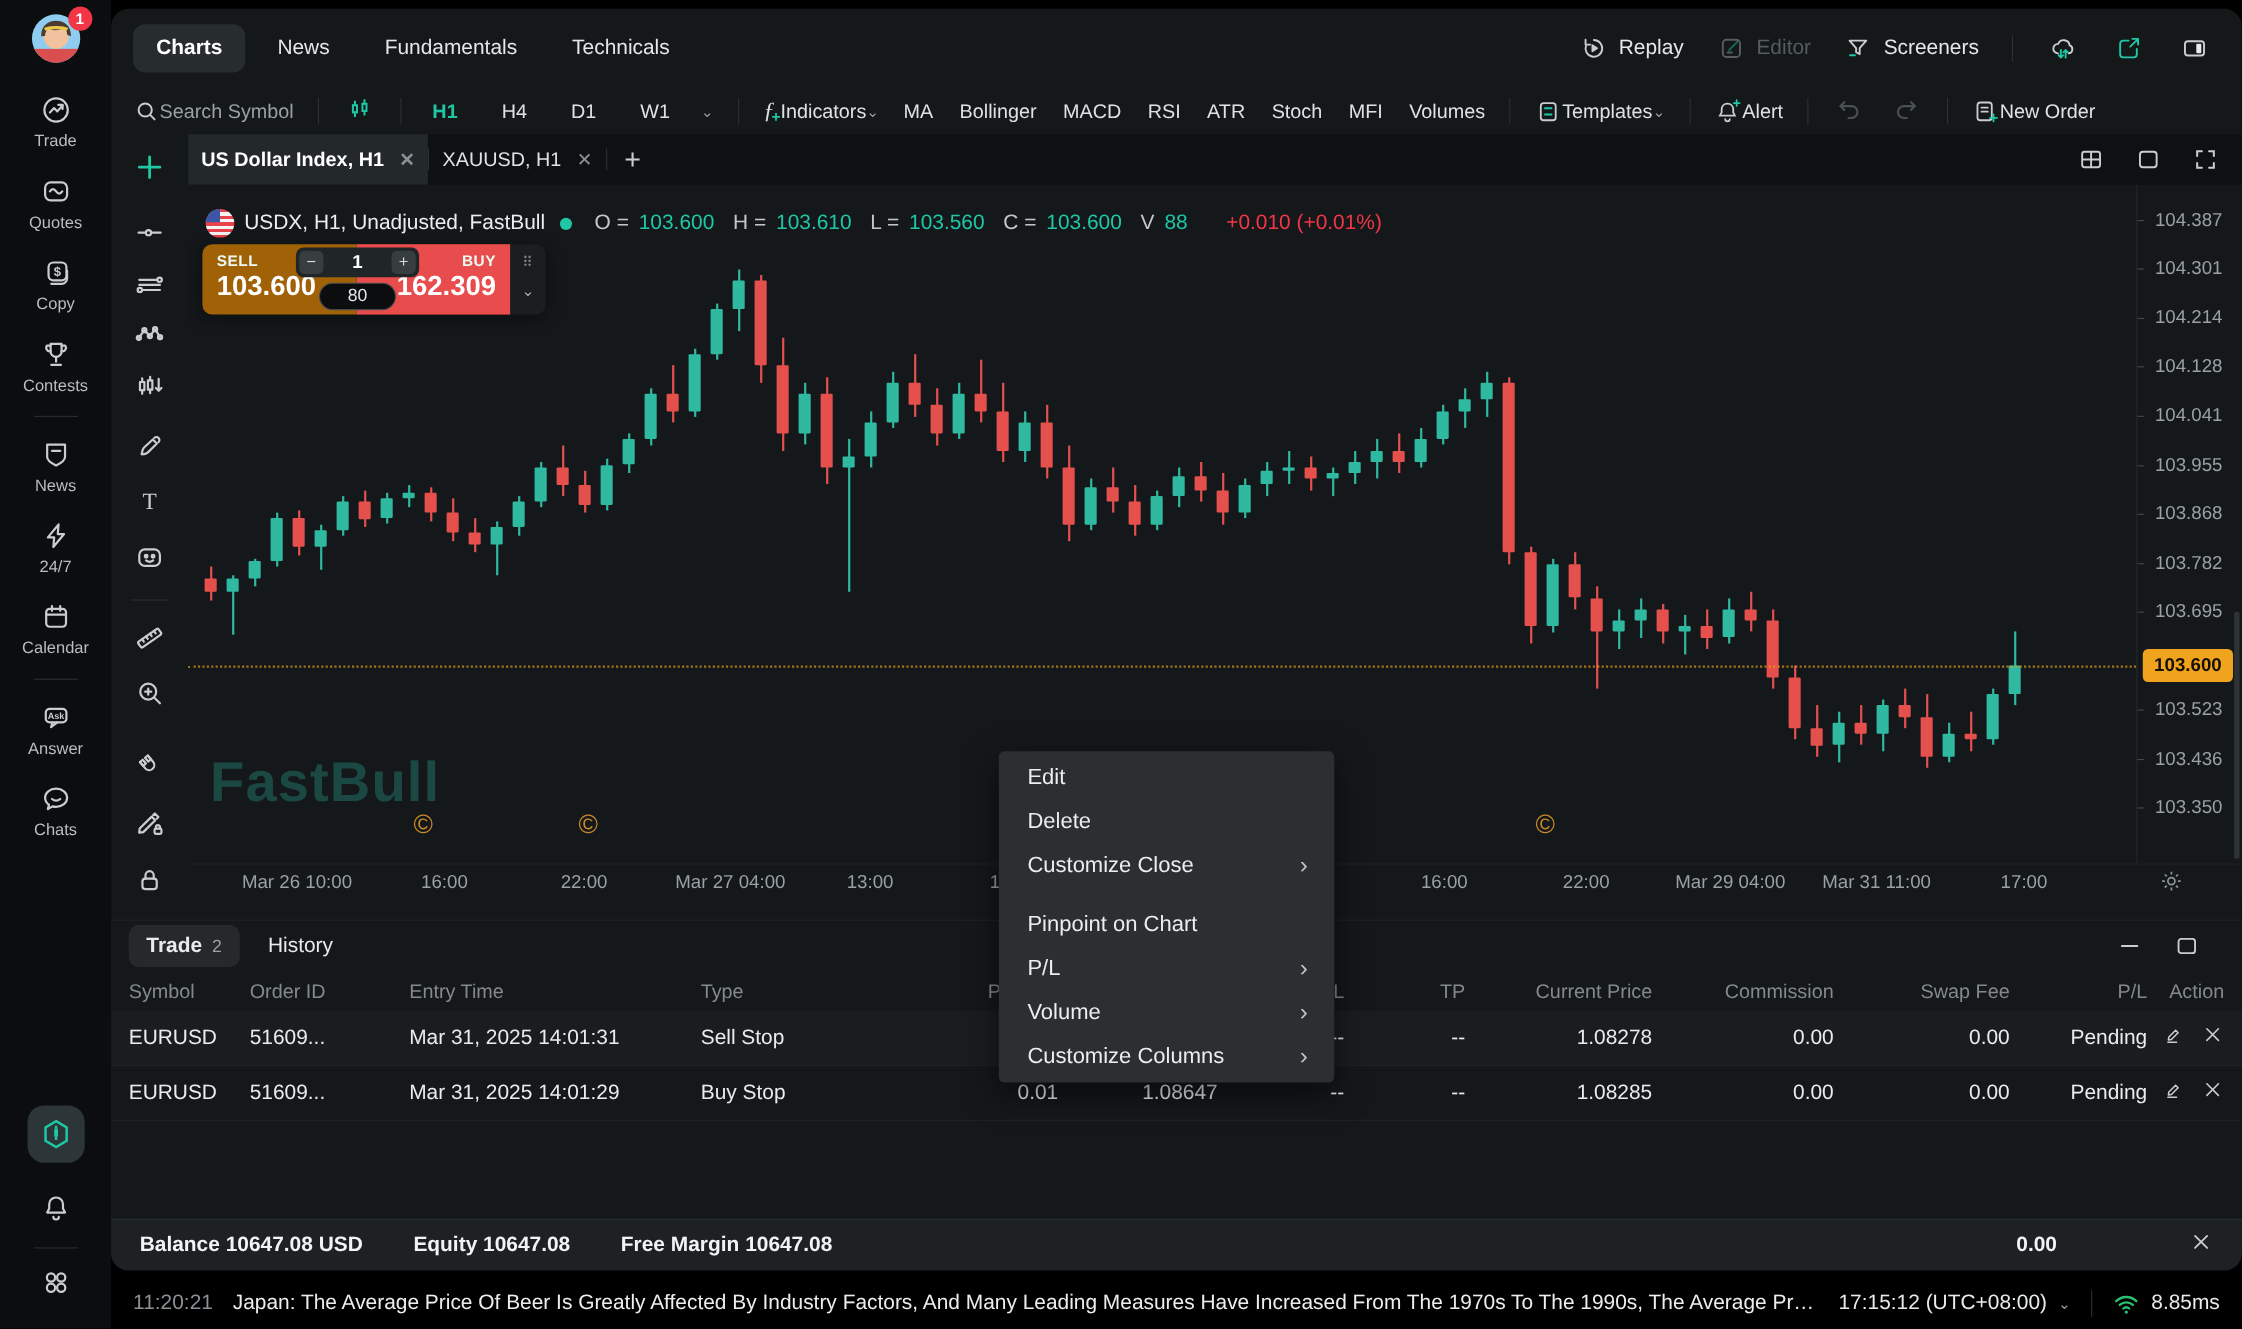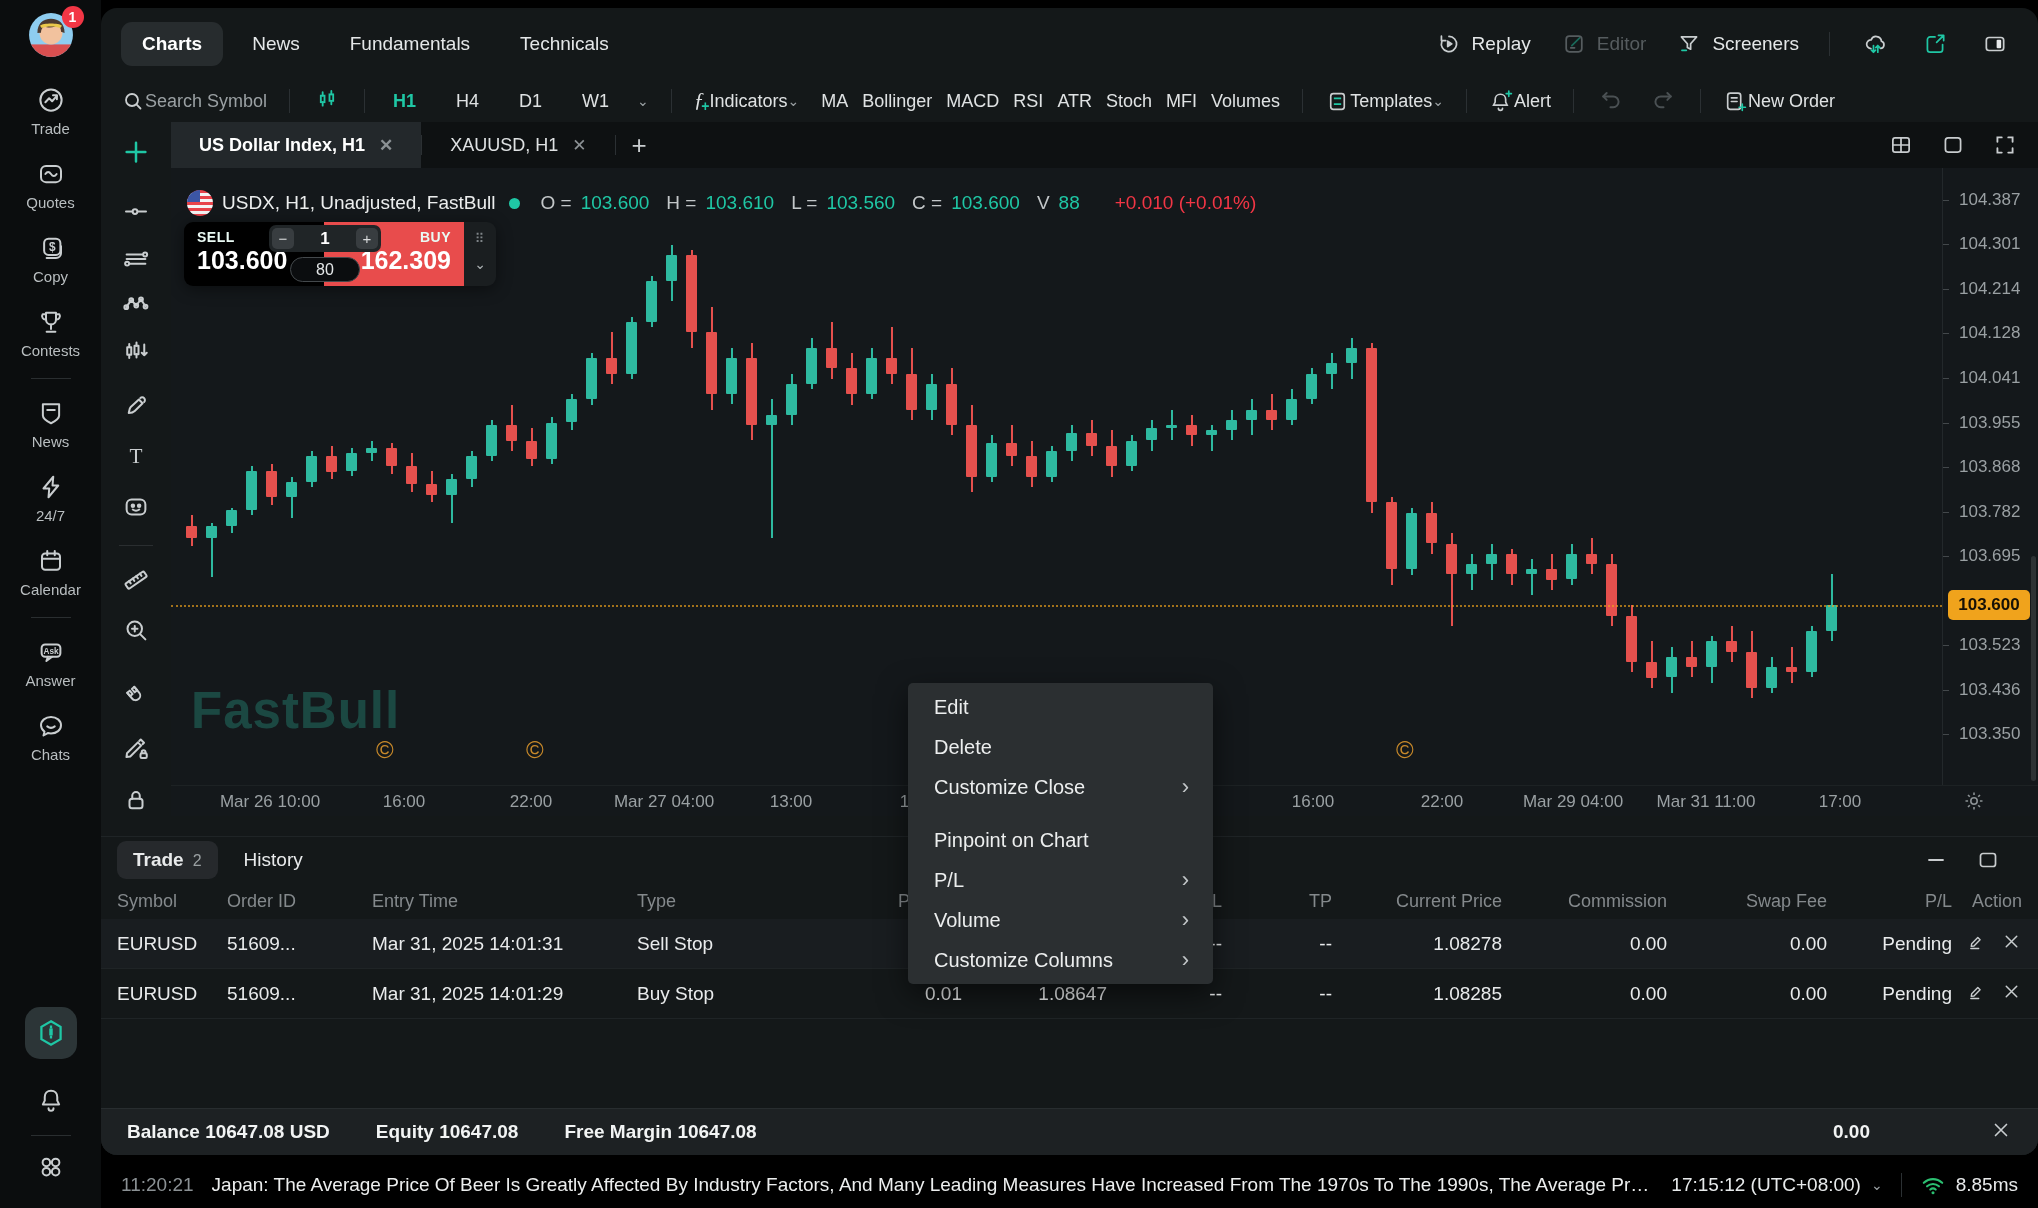--- a/index.html
+++ b/index.html
@@ -37,37 +37,37 @@
   .icon-btn { background:none; border:none; cursor:pointer; padding:2px; }
   .vdiv { width:1px; height:24px; background:#2b3033; display:inline-block; flex:none; }
 
   #toolbar-row { height:42px; display:flex; align-items:center; gap:22px; padding:0 24px 0 20px; font-size:18px; }
   .tb-group { display:flex; align-items:center; cursor:pointer; }
   .tb-text { color:#dfe2e3; }
   .dim-text { color:#9aa0a3; }
   .tf { color:#dfe2e3; cursor:pointer; padding:4px 6px; font-size:18px; background:none; border:none; font-family:inherit; }
   .tf.active { color:#1fc7a5; font-weight:bold; }
   #timeframes { display:flex; align-items:center; gap:28px; }
-  #quick-indicators { display:flex; align-items:flex-start; gap:14px; }
+  #quick-indicators { display:flex; align-items:flex-start; gap:24px; }
   .qi { color:#dfe2e3; cursor:pointer; background:none; border:none; font-family:inherit; font-size:18px; }
   .chev { font-size:14px; color:#9aa0a3; }
   .ic svg { display:block; }
   .fx-glyph { font-family:"Liberation Serif", serif; font-style:italic; font-size:21px; color:#dfe2e3; }
   .fx-plus { color:#1fc7a5; font-size:14px; font-weight:bold; margin-left:-3px; vertical-align:sub; }
 
   
   #chart-region { position:absolute; top:114px; left:0; right:0; height:694px; display:flex; }
   #draw-toolbar { width:70px; position:relative; flex:none; }
   .tool { position:absolute; left:50%; transform:translateX(-50%); cursor:pointer; }
   .tool svg { width:30px; height:30px; }
   .tool-div { position:absolute; left:18px; width:34px; height:1px; background:#2a2e30; }
   #chart-right { flex:1; display:flex; flex-direction:column; }
   #chart-tabbar { height:46px; background:#0e1112; display:flex; align-items:center; }
   #chart-tabs { display:flex; align-items:center; height:100%; }
-  .chart-tab { display:flex; align-items:center; gap:14px; padding:0 28px; height:100%; font-size:18px; color:#dfe2e3; cursor:pointer; }
+  .chart-tab { display:flex; align-items:center; gap:14px; padding:0 12px; height:100%; font-size:18px; color:#dfe2e3; cursor:pointer; }
   .chart-tab.active { background:#23282b; font-weight:bold; color:#fff; }
   .tab-x { color:#8b9194; font-size:17px; }
   .tab-sep { width:1px; height:20px; background:#2b3033; }
   .tab-add { color:#c9cdcf; font-size:26px; padding:0 16px; cursor:pointer; background:none; border:none; }
   #tab-actions { margin-left:auto; display:flex; gap:26px; padding-right:20px; }
   #tab-actions svg { width:26px; height:26px; cursor:pointer; }
 
   #chart-row { display:flex; height:617px; }
   #canvas { position:relative; flex:1; background:#14181b; overflow:hidden; }
   #price-axis { width:96px; flex:none; position:relative; background:#14181b; border-left:1px solid #23282b; }
@@ -97,21 +97,21 @@
     background:repeating-linear-gradient(180deg,#e8434a 0 3px,#f4f4f4 3px 6px); }
   #flag::after { content:""; position:absolute; left:0; top:0; width:13px; height:12px; background:#3c56a5; }
   .ohlc-title { color:#eceeee; }
   .live-dot { width:11px; height:11px; border-radius:50%; background:#1fc7a5; margin:0 4px; }
   .ohlc-lab { color:#c3c7c9; margin-left:8px; }
   .ohlc-val { color:#1fc7a5; }
   .ohlc-change { color:#f23645; margin-left:26px; }
 
   
   #trade-widget { position:absolute; left:13px; top:54px; width:312px; height:64px; display:flex; border-radius:9px; overflow:visible; z-index:6; filter:drop-shadow(0 3px 8px rgba(0,0,0,.45)); }
-  .tw-sell { width:140px; background:#000000; border-radius:9px 0 0 9px; padding:7px 0 0 13px; cursor:pointer; }
+  .tw-sell { width:140px; background:#a16207; border-radius:9px 0 0 9px; padding:7px 0 0 13px; cursor:pointer; }
   .tw-buy { width:140px; background:#e84c4c; border-radius:0; padding:7px 13px 0 0; text-align:right; cursor:pointer; }
   .tw-side-label { font-size:14px; font-weight:bold; color:#eafaf4; letter-spacing:.5px; }
   .tw-price { font-size:25px; font-weight:bold; color:#fff; margin-top:1px; }
   .tw-ctrl { width:32px; background:#1a1e20; border-radius:0 9px 9px 0; display:flex; flex-direction:column; align-items:center; justify-content:space-around; padding:6px 0; }
   .tw-dots { color:#7e8487; font-size:13px; letter-spacing:1px; line-height:5px; text-align:center; cursor:grab; }
   .tw-chev { color:#aab0b2; font-size:14px; cursor:pointer; }
   .tw-stepper { position:absolute; left:85px; top:3px; width:112px; height:27px; background:#202527; border-radius:7px;
     display:flex; align-items:center; justify-content:space-between; padding:0 3px; z-index:7; }
   .tw-step-btn { width:22px; height:21px; background:#383d40; color:#d8dbdc; border:none; border-radius:5px; font-size:15px; cursor:pointer; line-height:1; }
   .tw-qty { color:#fff; font-size:17px; font-weight:bold; }

